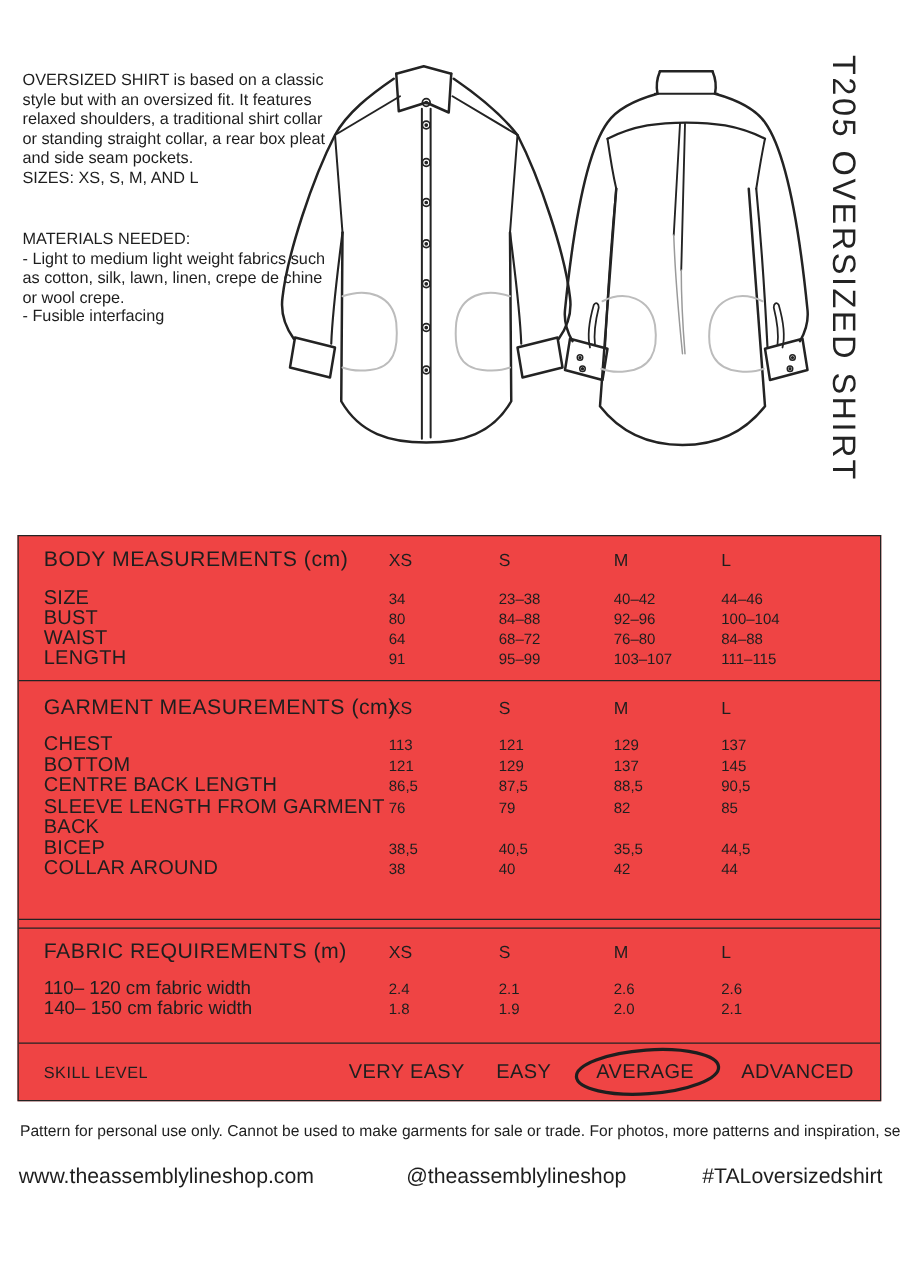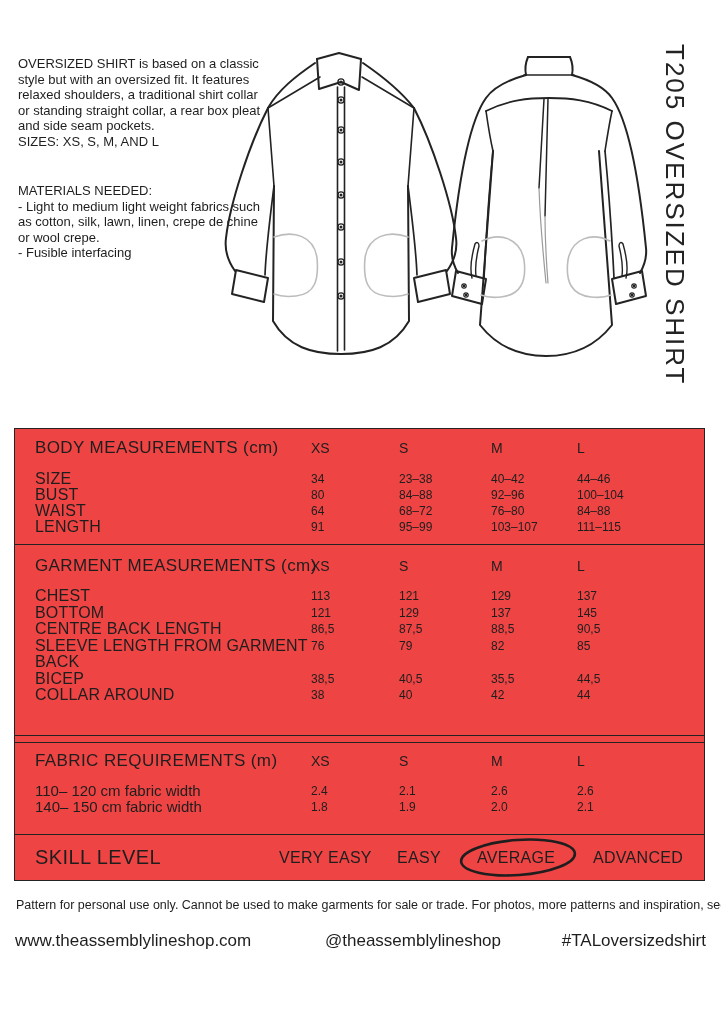--- a/index.html
+++ b/index.html
@@ -25,21 +25,21 @@
   .shirts{position:absolute;left:198px;top:38px;width:460px;height:332px}
 
   
   .mtable{position:absolute;left:14px;top:428px;width:689px;border:1.6px solid #232323;background:#ef4444}
   .sec-body{height:115px;padding-top:9px;box-sizing:border-box}
   .sec-garment{height:192px;padding-top:11px;box-sizing:border-box;border-top:1.6px solid #232323;border-bottom:1.6px solid #232323}
   .sec-gapper{height:6px}
   .sec-fabric{height:92px;padding-top:8px;box-sizing:border-box;border-top:1.6px solid #232323}
   .sec-skill{height:45px;border-top:1.6px solid #232323;position:relative;
     display:grid;grid-template-columns:264px 118px 80px 116px 1fr;align-items:center;font-size:16px;letter-spacing:.3px}
-  .sec-skill .stitle{padding-left:20px;font-size:20px;letter-spacing:.4px}
+  .sec-skill .stitle{padding-left:20px;font-size:13px;letter-spacing:.4px}
 
   .hrow{display:grid;grid-template-columns:296px 88px 92px 86px 1fr;align-items:baseline;margin-bottom:13px}
   .sec-garment .hrow{margin-bottom:12px}
   .sec-fabric .hrow{margin-bottom:12px}
   .sect-title{padding-left:20px;font-size:17px;letter-spacing:.4px;white-space:nowrap}
   .size-col{font-size:14px}
 
   .drow{display:grid;grid-template-columns:296px 88px 92px 86px 1fr;font-size:12px;line-height:16px}
   .sec-garment .drow{line-height:16.5px}
   .rlabel{padding-left:20px;font-size:16px;letter-spacing:.2px}

